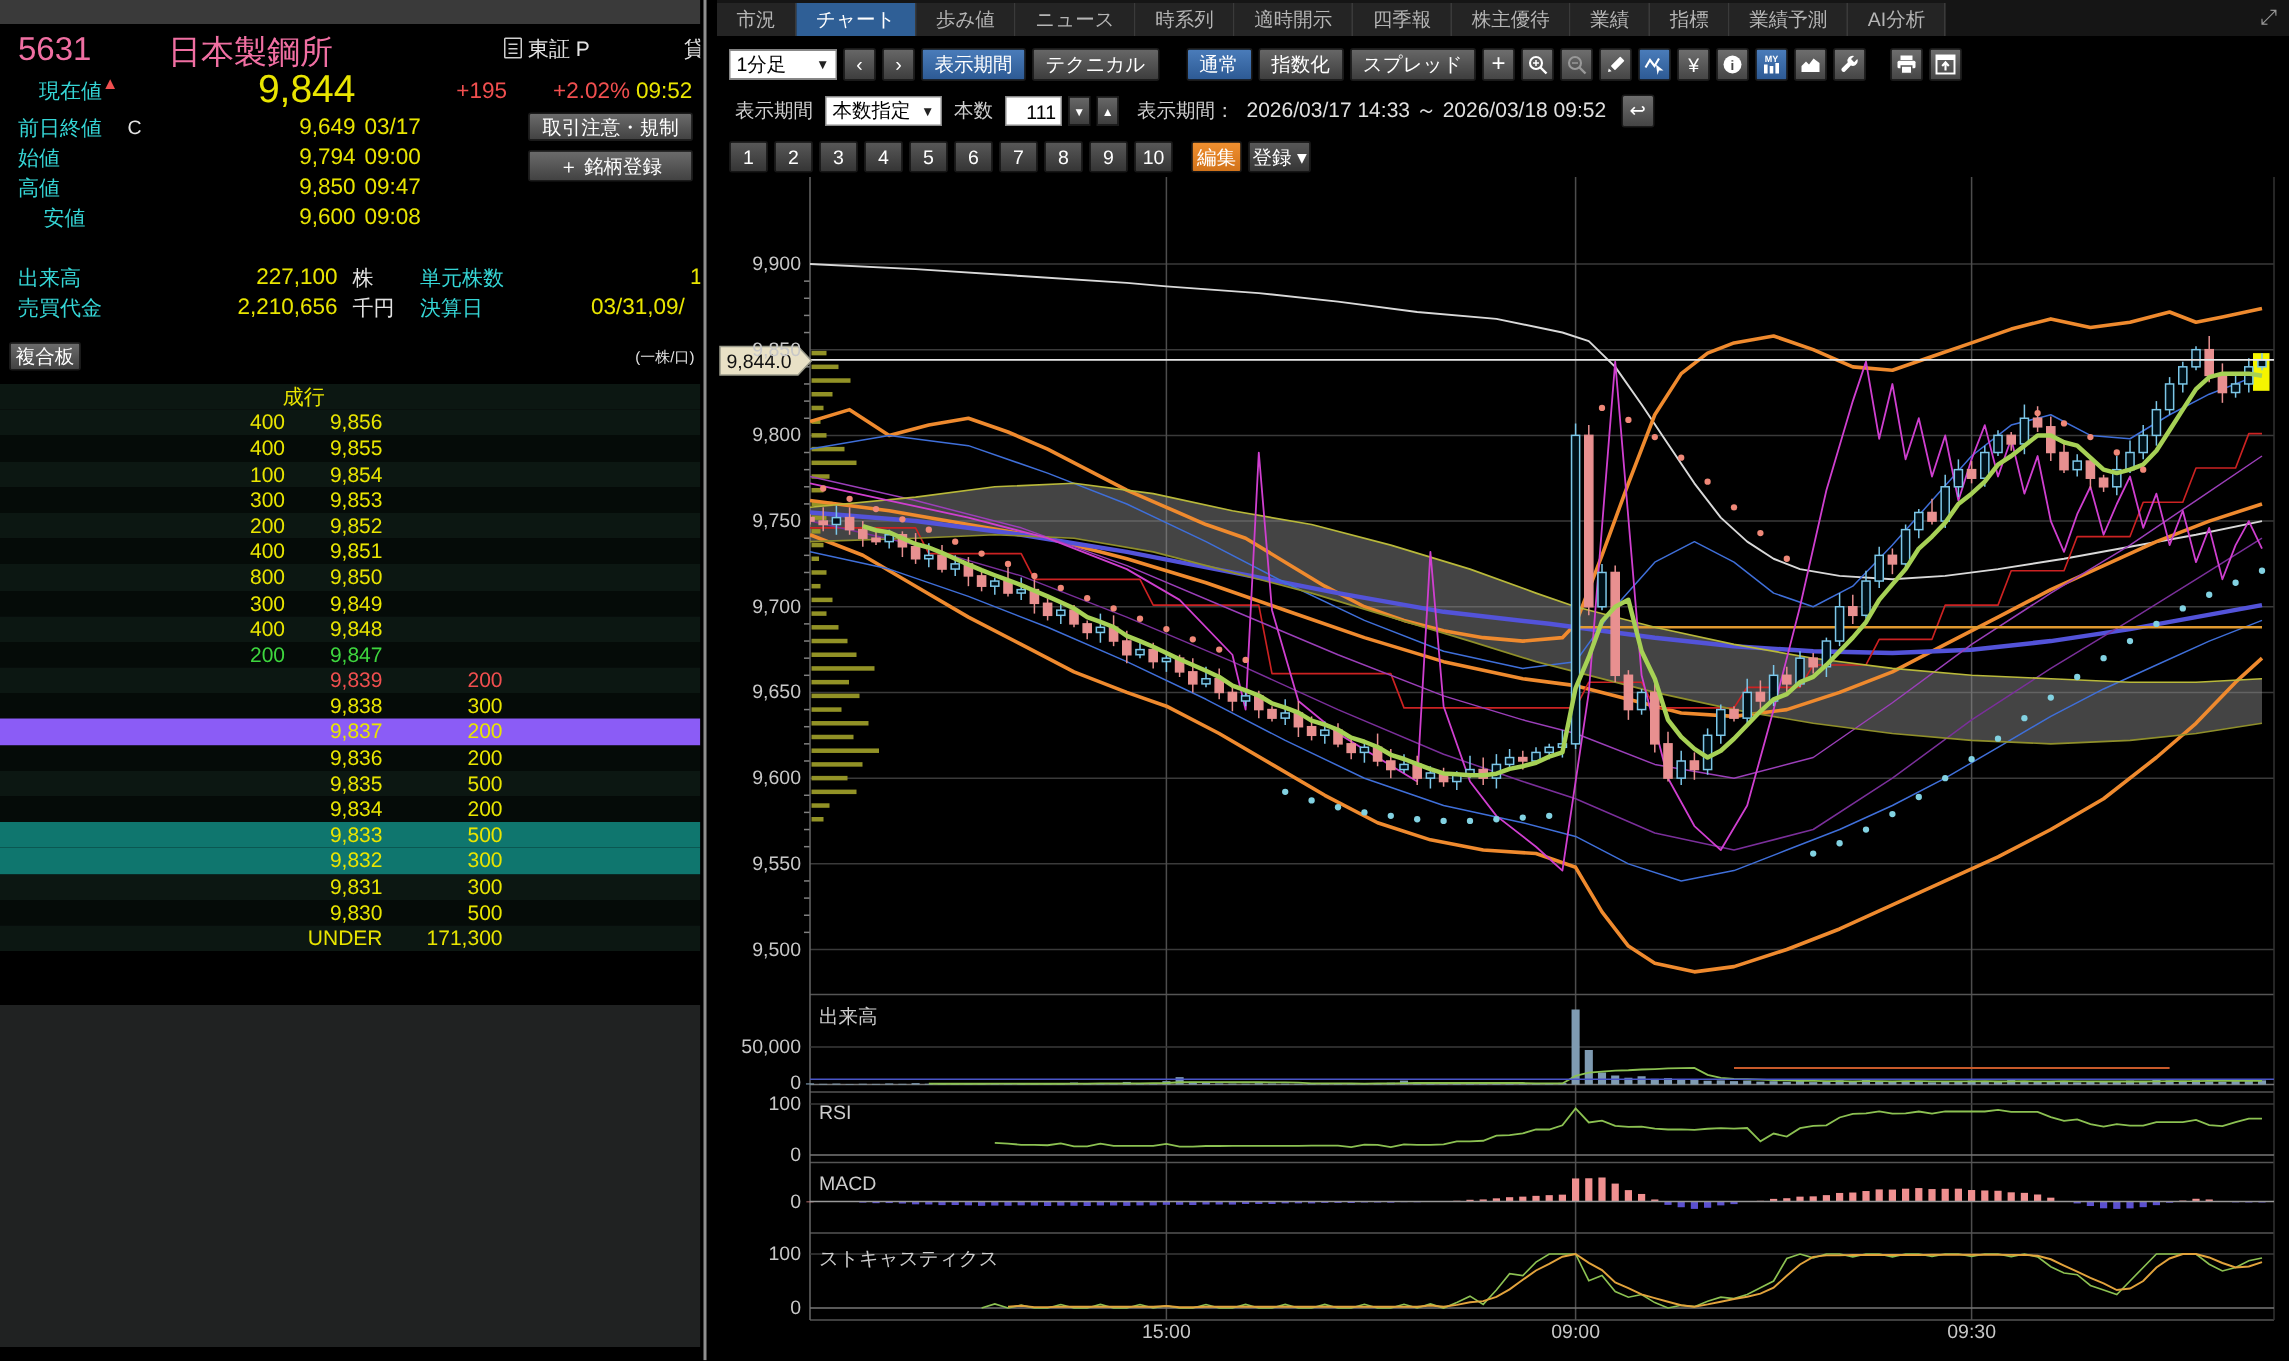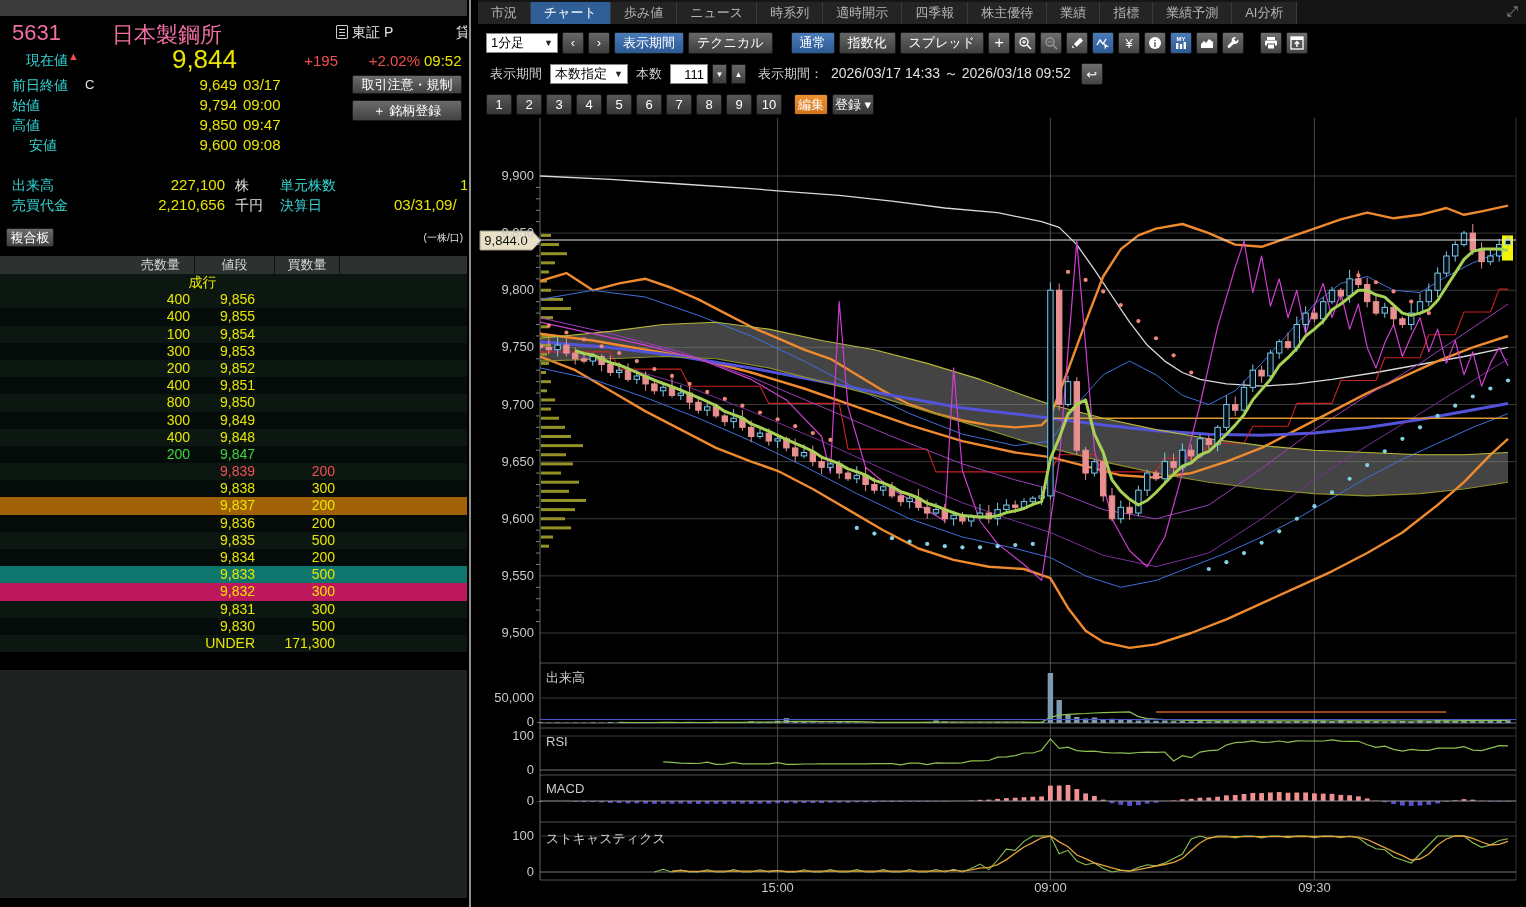--- a/index.html
+++ b/index.html
@@ -117,26 +117,20 @@
     <div class="abs cy lbl14" style="left:12px;top:197px;">売買代金</div>
     <div class="abs yl val15" style="left:90px;top:196px;width:135px;text-align:right;">2,210,656</div>
     <div class="abs wh lbl14" style="left:235px;top:197px;">千円</div>
     <div class="abs cy lbl14" style="left:280px;top:197px;">決算日</div>
     <div class="abs yl val15" style="left:394px;top:196px;white-space:nowrap;">03/31,09/</div>
 
     <div class="abs gbtn" style="left:6px;top:228px;width:48px;height:19px;">複合板</div>
     <div class="abs wh" style="left:385px;top:231px;width:78px;text-align:right;font-size:10px;">(一株/口)</div>
 
     <div id="board">
-      <div class="brdhead">
-        <div style="width:127px;border-right:none;"></div>
-        <div style="width:68px;">売数量</div>
-        <div style="width:80px;">値段</div>
-        <div style="width:65px;">買数量</div>
-      </div>
       <div id="board-rows">
           <div class="brow" style="background: rgb(12, 23, 18);">
             <div class="pr" style="color: rgb(233, 229, 0); text-align: center;">成行</div>
           </div>
           <div class="brow" style="background: rgb(12, 23, 18);">
             <div class="sq" style="color: rgb(233, 229, 0);">400</div>
             <div class="pr" style="color: rgb(233, 229, 0);">9,856</div>
           </div>
           <div class="brow" style="background: rgb(5, 11, 8);">
             <div class="sq" style="color: rgb(233, 229, 0);">400</div>
@@ -175,41 +169,41 @@
             <div class="pr" style="color: rgb(62, 214, 62);">9,847</div>
           </div>
           <div class="brow" style="background: rgb(12, 23, 18);">
             <div class="pr" style="color: rgb(240, 79, 79);">9,839</div>
             <div class="bq" style="color: rgb(240, 79, 79);">200</div>
           </div>
           <div class="brow" style="background: rgb(5, 11, 8);">
             <div class="pr" style="color: rgb(233, 229, 0);">9,838</div>
             <div class="bq" style="color: rgb(233, 229, 0);">300</div>
           </div>
-          <div class="brow" style="background: #a16207;">
+          <div class="brow" style="background: #8b5cf6;">
             <div class="pr" style="color: rgb(233, 229, 0);">9,837</div>
             <div class="bq" style="color: rgb(233, 229, 0);">200</div>
           </div>
           <div class="brow" style="background: rgb(5, 11, 8);">
             <div class="pr" style="color: rgb(233, 229, 0);">9,836</div>
             <div class="bq" style="color: rgb(233, 229, 0);">200</div>
           </div>
           <div class="brow" style="background: rgb(12, 23, 18);">
             <div class="pr" style="color: rgb(233, 229, 0);">9,835</div>
             <div class="bq" style="color: rgb(233, 229, 0);">500</div>
           </div>
           <div class="brow" style="background: rgb(5, 11, 8);">
             <div class="pr" style="color: rgb(233, 229, 0);">9,834</div>
             <div class="bq" style="color: rgb(233, 229, 0);">200</div>
           </div>
           <div class="brow" style="background: #0f766e;">
             <div class="pr" style="color: rgb(233, 229, 0);">9,833</div>
             <div class="bq" style="color: rgb(233, 229, 0);">500</div>
           </div>
-          <div class="brow" style="background: #be185d;">
+          <div class="brow" style="background: #0f766e;">
             <div class="pr" style="color: rgb(233, 229, 0);">9,832</div>
             <div class="bq" style="color: rgb(233, 229, 0);">300</div>
           </div>
           <div class="brow" style="background: rgb(12, 23, 18);">
             <div class="pr" style="color: rgb(233, 229, 0);">9,831</div>
             <div class="bq" style="color: rgb(233, 229, 0);">300</div>
           </div>
           <div class="brow" style="background: rgb(5, 11, 8);">
             <div class="pr" style="color: rgb(233, 229, 0);">9,830</div>
             <div class="bq" style="color: rgb(233, 229, 0);">500</div>

